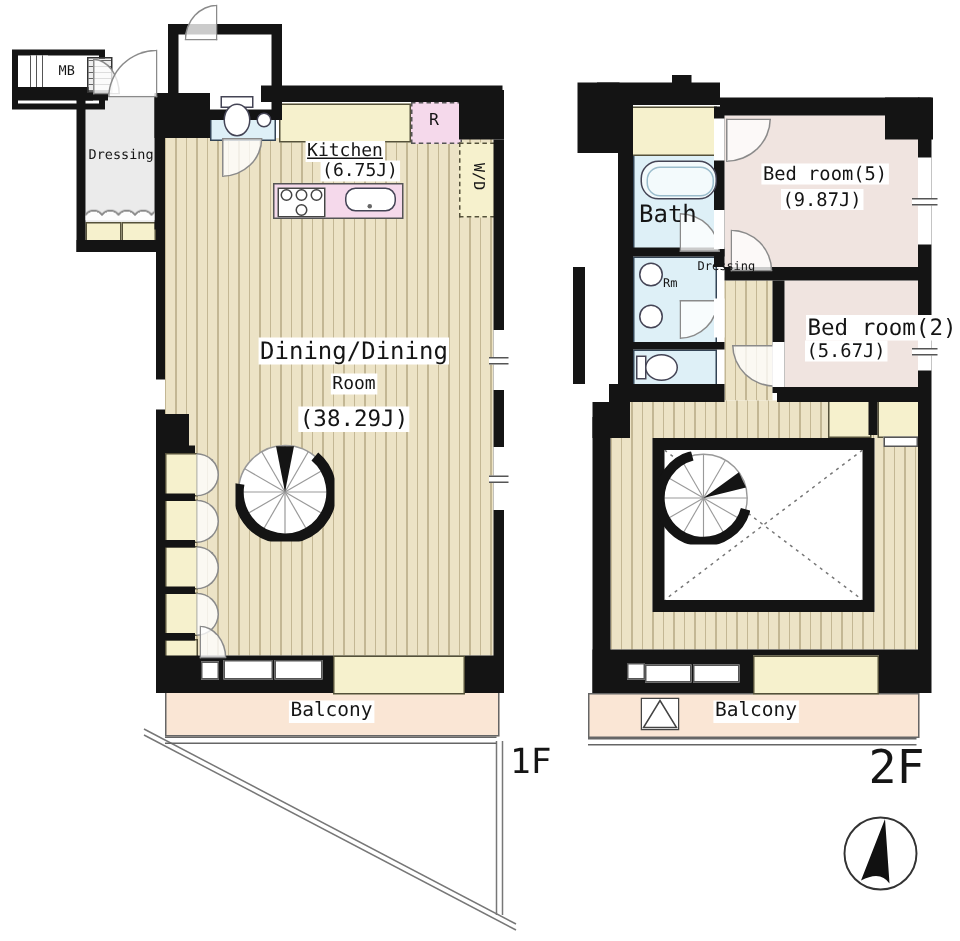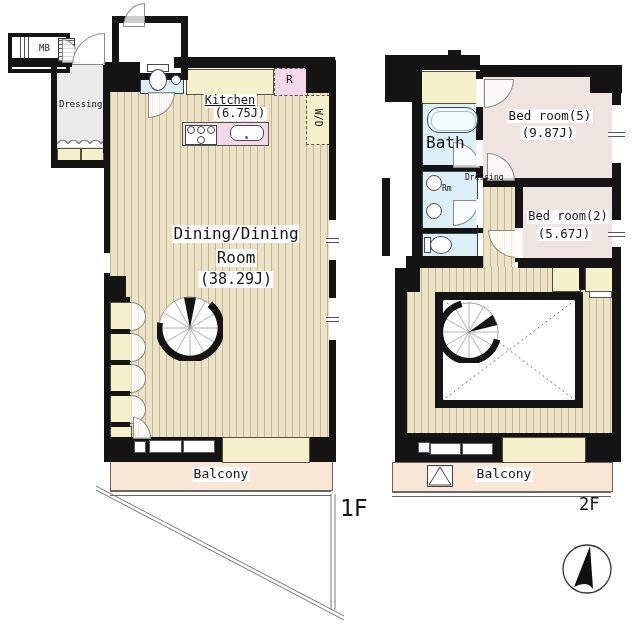--- a/index.html
+++ b/index.html
@@ -152,21 +152,21 @@
       </g>
     </svg>
 
     <div class="lbl" style="left:38px;top:43px;font-size:9px;">MB</div>
     <div class="lbl nobg" style="left:58px;top:99px;font-size:9px;">Dressing</div>
     <div class="lbl ctr" style="left:230px;top:94px;font-size:12px;text-decoration:underline;">Kitchen</div>
     <div class="lbl ctr" style="left:240px;top:107px;font-size:12px;">(6.75J)</div>
     <div class="lbl nobg" style="left:285px;top:74px;font-size:11px;">R</div>
     <div class="lbl" style="left:308px;top:112px;font-size:10px;transform:rotate(90deg);background:transparent;">W/D</div>
     <div class="lbl ctr" style="left:236px;top:225px;font-size:16px;">Dining/Dining</div>
-    <div class="lbl ctr" style="left:236px;top:249px;font-size:16px;">Room</div>
+    <div class="lbl ctr" style="left:236px;top:249px;font-size:12px;">Room</div>
     <div class="lbl ctr" style="left:236px;top:271px;font-size:15px;">(38.29J)</div>
     <div class="lbl ctr" style="left:221px;top:467px;font-size:13px;">Balcony</div>
     <div class="lbl nobg" style="left:339px;top:495px;font-size:23px;">1F</div>
   </div>
 
   <div>
 
     <div class="fill pinkroom" style="left:483px;top:77px;width:129px;height:101px;"></div>
     <div class="fill pinkroom" style="left:523px;top:187px;width:89px;height:71px;"></div>
     <div class="fill wood" style="left:483px;top:187px;width:32px;height:80px;"></div>
@@ -261,24 +261,24 @@
     <svg class="svgabs" style="left:427px;top:465px;z-index:14;" width="26" height="22" viewBox="0 0 26 22">
       <rect x="0.5" y="0.5" width="25" height="21" fill="#fff" stroke="#444"></rect>
       <polygon points="13,2 24,20 2,20" fill="none" stroke="#444"></polygon>
     </svg>
 
     <div class="lbl nobg" style="left:425px;top:134px;font-size:16px;">Bath</div>
     <div class="lbl nobg" style="left:464px;top:173px;font-size:8px;">Dressing</div>
     <div class="lbl nobg" style="left:441px;top:184px;font-size:8px;">Rm</div>
     <div class="lbl ctr" style="left:550px;top:109px;font-size:12.5px;">Bed room(5)</div>
     <div class="lbl ctr" style="left:548px;top:126px;font-size:12.5px;">(9.87J)</div>
-    <div class="lbl ctr" style="left:568px;top:210px;font-size:12px;">Bed room(2)</div>
+    <div class="lbl ctr" style="left:588px;top:210px;font-size:15px;">Bed room(2)</div>
     <div class="lbl ctr" style="left:564px;top:227px;font-size:12.5px;">(5.67J)</div>
     <div class="lbl ctr" style="left:504px;top:467px;font-size:13px;">Balcony</div>
-    <div class="lbl nobg" style="left:578px;top:495px;font-size:17px;">2F</div>
+    <div class="lbl nobg" style="left:578px;top:495px;font-size:31px;">2F</div>
   </div>
 
   <svg class="svgabs" style="left:561px;top:543px;" width="52" height="52" viewBox="0 0 52 52">
     <circle cx="26" cy="26" r="24" fill="none" stroke="#333" stroke-width="1.3"></circle>
     <path d="M29 3 L32 46 Q26 37 13 44 Z" fill="#111"></path>
   </svg>
 
 </div>
 
 </body></html>

